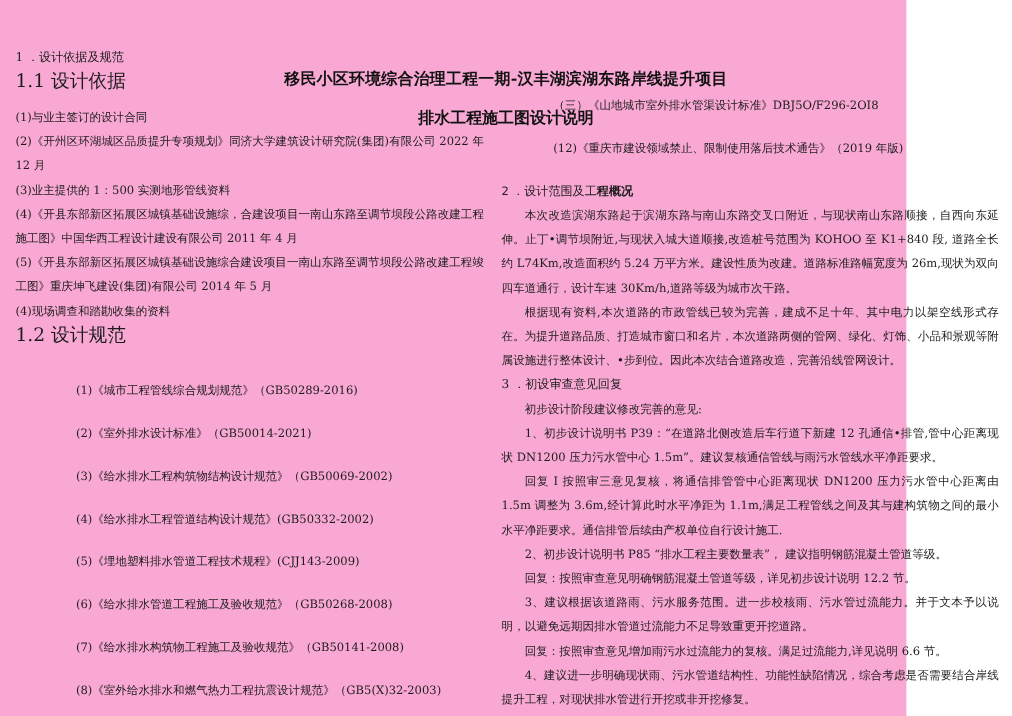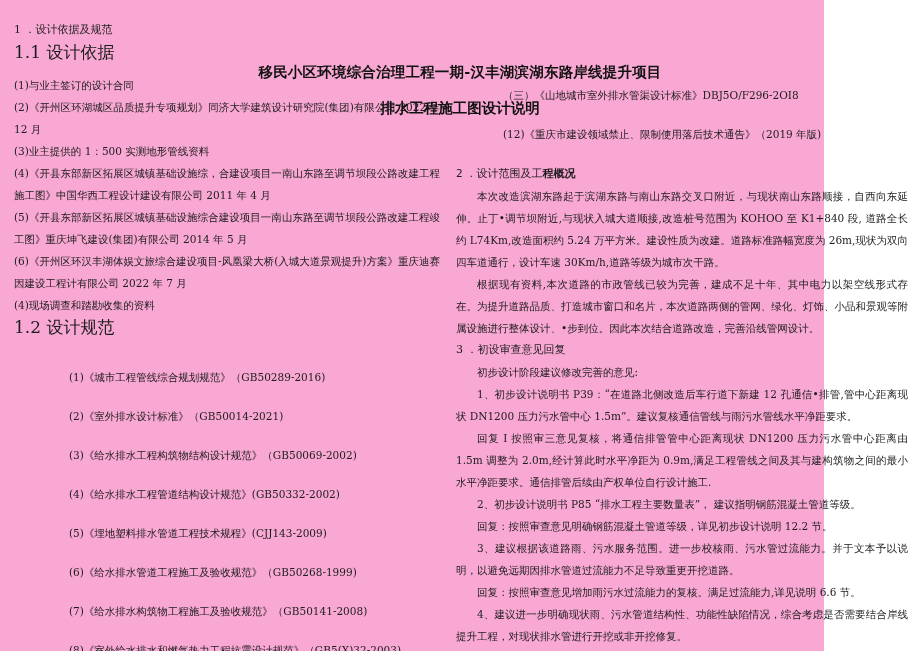--- a/index.html
+++ b/index.html
@@ -123,53 +123,52 @@
 
       <div class="h1">1 ．设计依据及规范</div>
       <div class="h2">1.1   设计依据</div>
       <div class="spacer-sm"></div>
 
       <p class="body">(1)与业主签订的设计合同</p>
       <p class="body">(2)《开州区环湖城区品质提升专项规划》同济大学建筑设计研究院(集团)有限公司 2022 年 12 月</p>
       <p class="body">(3)业主提供的 1：500 实测地形管线资料</p>
       <p class="body">(4)《开县东部新区拓展区城镇基础设施综，合建设项目一南山东路至调节坝段公路改建工程施工图》中国华西工程设计建设有限公司 2011 年 4 月</p>
       <p class="body">(5)《开县东部新区拓展区城镇基础设施综合建设项目一南山东路至调节坝段公路改建工程竣工图》重庆坤飞建设(集团)有限公司 2014 年 5 月</p>
-      <p class="body">(6)《开州区环汉丰湖体娱文旅综合建设项目-风凰梁大桥(入城大道景观提升)方案》重庆迪赛因建设工程计有限公司 2022 年 7 月</p>
       <p class="body">(4)现场调查和踏勘收集的资料</p>
 
       <div class="h2">1.2   设计规范</div>
       <div class="spacer-sm"></div>
 
       <p class="ref-item list-norm">(1)《城市工程管线综合规划规范》（GB50289-2016)</p>
       <p class="ref-item list-norm">(2)《室外排水设计标准》（GB50014-2021)</p>
       <p class="ref-item list-norm">(3)《给水排水工程构筑物结构设计规范》（GB50069-2002)</p>
       <p class="ref-item list-norm">(4)《给水排水工程管道结构设计规范》(GB50332-2002)</p>
       <p class="ref-item list-norm">(5)《埋地塑料排水管道工程技术规程》(CJJ143-2009)</p>
-      <p class="ref-item list-norm">(6)《给水排水管道工程施工及验收规范》（GB50268-1999)</p>
+      <p class="ref-item list-norm">(6)《给水排水管道工程施工及验收规范》（GB50268-2008)</p>
       <p class="ref-item list-norm">(7)《给水排水构筑物工程施工及验收规范》（GB50141-2008)</p>
       <p class="ref-item list-norm">(8)《室外给水排水和燃气热力工程抗震设计规范》（GB5(X)32-2003)</p>
       <p class="ref-item list-norm">(9)《城市防洪工程设计规范》(GB/T50805-2012)</p>
 
     </div>
 
     <div class="col col-right">
 
       <p class="ref-item rt-indent-2">（三）《山地城市室外排水管渠设计标准》DBJ5O/F296-2OI8</p>
       <p class="ref-item rt-indent-2">(12)《重庆市建设领域禁止、限制使用落后技术通告》（2019 年版)</p>
 
       <div class="h1"><span class="num">2 ．</span><span class="txt">设计范围及工</span><span class="bold-tail">程概况</span></div>
 
       <p class="body indent">本次改造滨湖东路起于滨湖东路与南山东路交叉口附近，与现状南山东路顺接，自西向东延伸。止丁•调节坝附近,与现状入城大道顺接,改造桩号范围为 KOHOO 至 K1+840 段, 道路全长约 L74Km,改造面积约 5.24 万平方米。建设性质为改建。道路标准路幅宽度为 26m,现状为双向四车道通行，设计车速 30Km/h,道路等级为城市次干路。</p>
       <p class="body indent">根据现有资料,本次道路的市政管线已较为完善，建成不足十年、其中电力以架空线形式存在。为提升道路品质、打造城市窗口和名片，本次道路两侧的管网、绿化、灯饰、小品和景观等附属设施进行整体设计、•步到位。因此本次结合道路改造，完善沿线管网设计。</p>
 
       <div class="h1">3 ．初设审查意见回复</div>
       <p class="body indent">初步设计阶段建议修改完善的意见:</p>
 
       <p class="body indent">1、初步设计说明书 P39：“在道路北侧改造后车行道下新建 12 孔通信•排管,管中心距离现状 DN1200 压力污水管中心 1.5m”。建议复核通信管线与雨污水管线水平净距要求。</p>
-      <p class="body indent">回复 I 按照审三意见复核，将通信排管管中心距离现状 DN1200 压力污水管中心距离由 1.5m 调整为 2.0m,经计算此时水平净距为 0.9m,满足工程管线之间及其与建构筑物之间的最小水平净距要求。通信排管后续由产权单位自行设计施工.</p>
+      <p class="body indent">回复 I 按照审三意见复核，将通信排管管中心距离现状 DN1200 压力污水管中心距离由 1.5m 调整为 3.6m,经计算此时水平净距为 1.1m,满足工程管线之间及其与建构筑物之间的最小水平净距要求。通信排管后续由产权单位自行设计施工.</p>
 
       <p class="body indent">2、初步设计说明书 P85 “排水工程主要数量表”， 建议指明钢筋混凝土管道等级。</p>
       <p class="body indent">回复：按照审查意见明确钢筋混凝土管道等级，详见初步设计说明 12.2 节。</p>
 
       <p class="body indent">3、建议根据该道路雨、污水服务范围。进一步校核雨、污水管过流能力。并于文本予以说明，以避免远期因排水管道过流能力不足导致重更开挖道路。</p>
       <p class="body indent">回复：按照审查意见增加雨污水过流能力的复核。满足过流能力,详见说明 6.6 节。</p>
 
       <p class="body indent">4、建议进一步明确现状雨、污水管道结构性、功能性缺陷情况，综合考虑是否需要结合岸线提升工程，对现状排水管进行开挖或非开挖修复。</p>
       <p class="body indent">回复。根据前期现场踏勘及与排水公司沟通，该道路排水管网现状较为完整完好，无需进行修</p>
 

